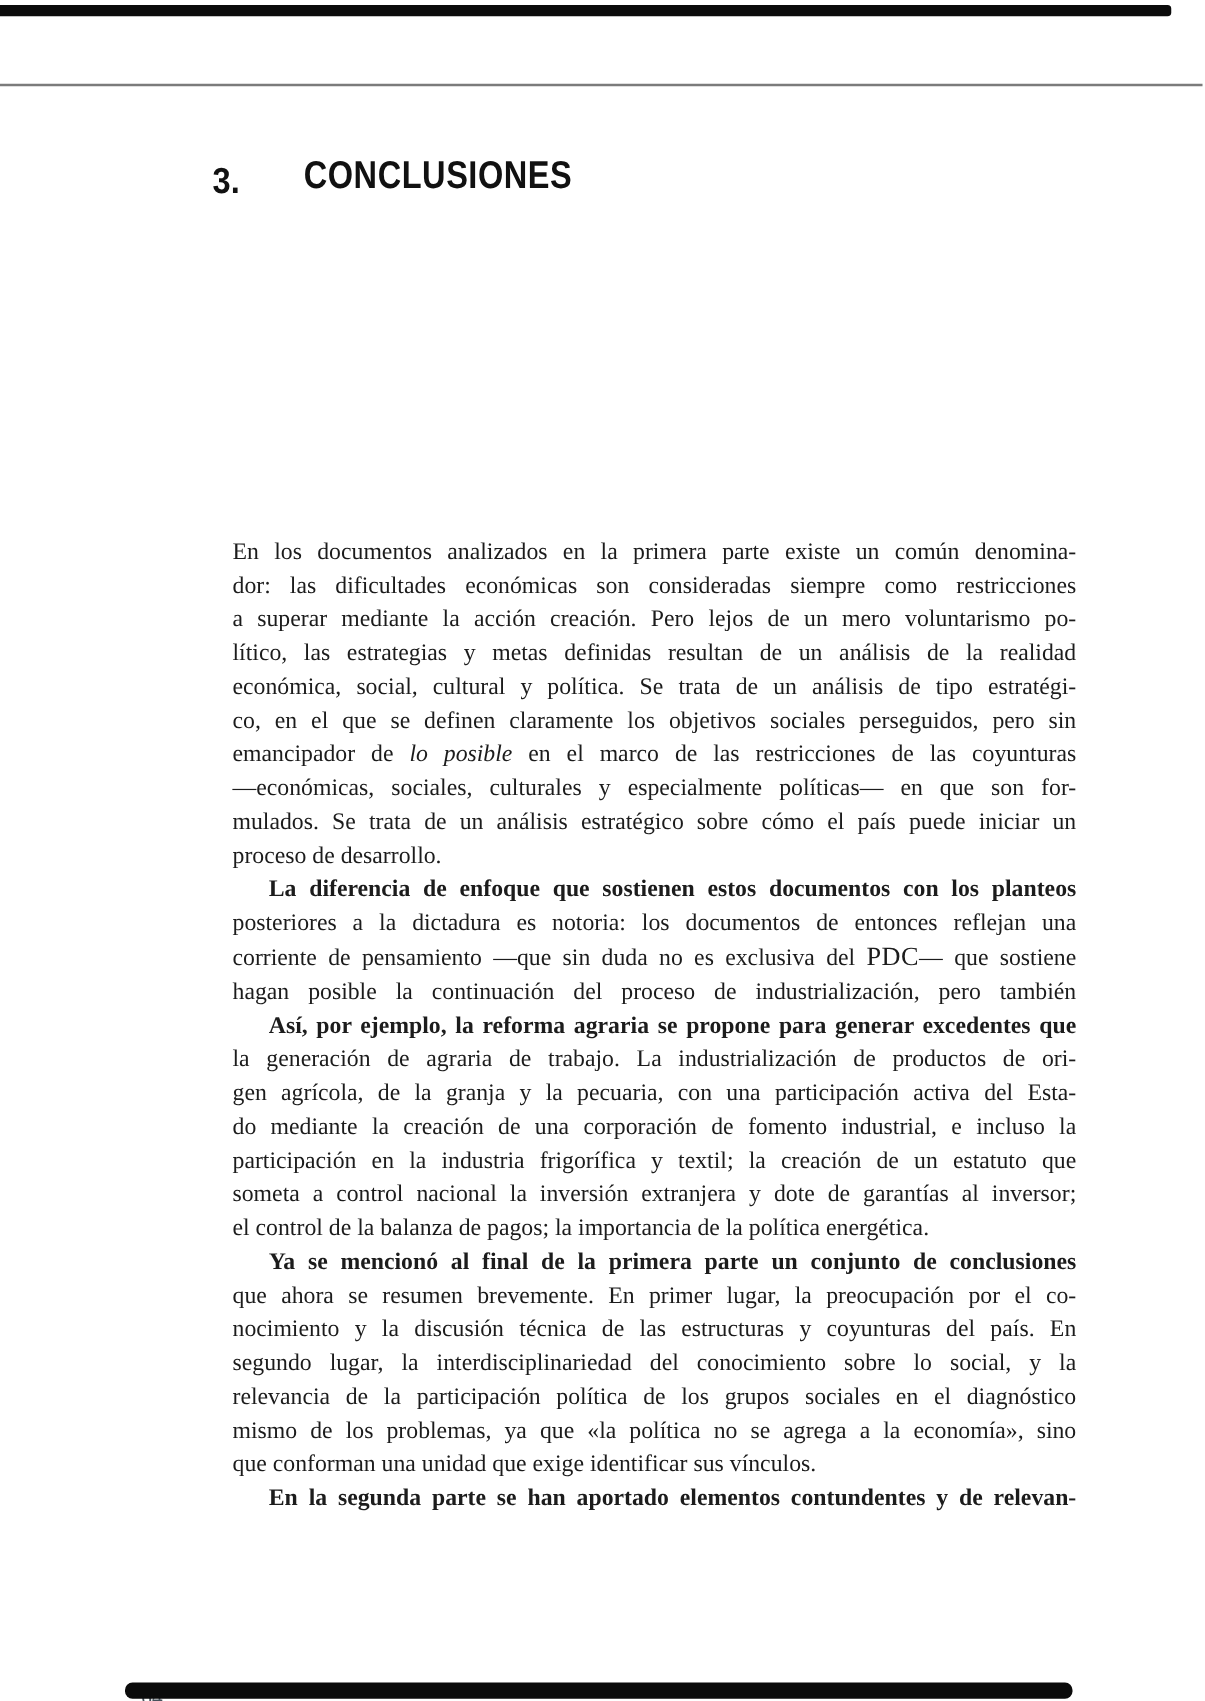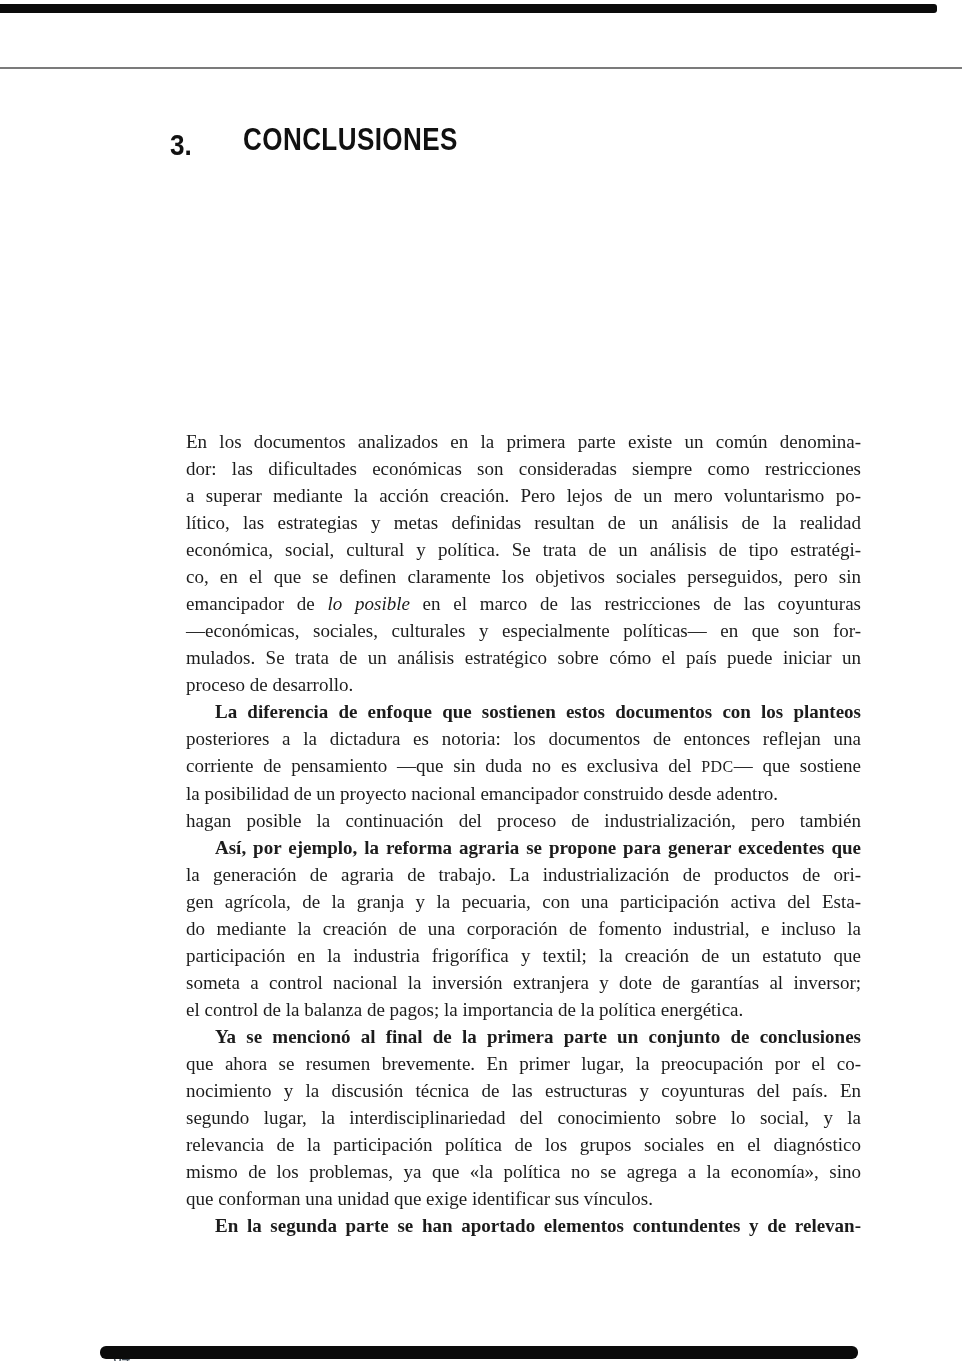--- a/index.html
+++ b/index.html
@@ -42,21 +42,21 @@
     position:absolute; left:186px; top:428px; width:675px;
     color:var(--text); font-size:19px;
   }
   .ln{
     line-height:27px; text-align:justify; text-align-last:justify;
     white-space:normal; overflow:visible;
   }
   .ln.last{text-align-last:left;}
   .ln.first-indent{padding-left:29px;font-weight:bold;}
   .em{font-style:italic;}
-  .sc{font-size:16px; letter-spacing:0.4px;}
+  .sc{font-size:21px; letter-spacing:0.4px;}
   .page-number{
     position:absolute; left:113px; top:1348px; font-size:17px;
     color:var(--pagenum); font-family:"Liberation Serif", serif;
   }
 </style>
 </head>
 <body>
 
 <div class="page">
   <div class="scan-bar-top"></div>
@@ -77,21 +77,20 @@
         <div class="ln">co, en el que se definen claramente los objetivos sociales perseguidos, pero sin</div>
         <div class="ln"><span>emancipador de </span><span class="em">lo posible</span><span> en el marco de las restricciones de las coyunturas</span></div>
         <div class="ln">—económicas, sociales, culturales y especialmente políticas— en que son for-</div>
         <div class="ln">mulados. Se trata de un análisis estratégico sobre cómo el país puede iniciar un</div>
         <div class="ln last">proceso de desarrollo.</div>
       </div>
       <div>
         <div class="ln first-indent">La diferencia de enfoque que sostienen estos documentos con los planteos</div>
         <div class="ln">posteriores a la dictadura es notoria: los documentos de entonces reflejan una</div>
         <div class="ln"><span>corriente de pensamiento —que sin duda no es exclusiva del </span><span class="sc">PDC</span><span>— que sostiene</span></div>
-        <div class="ln last">la posibilidad de un proyecto nacional emancipador construido desde adentro.</div>
       </div>
       <div>
         <div class="ln">hagan posible la continuación del proceso de industrialización, pero también</div>
         <div class="ln first-indent">Así, por ejemplo, la reforma agraria se propone para generar excedentes que</div>
         <div class="ln">la generación de agraria de trabajo. La industrialización de productos de ori-</div>
         <div class="ln">gen agrícola, de la granja y la pecuaria, con una participación activa del Esta-</div>
         <div class="ln">do mediante la creación de una corporación de fomento industrial, e incluso la</div>
         <div class="ln">participación en la industria frigorífica y textil; la creación de un estatuto que</div>
         <div class="ln">someta a control nacional la inversión extranjera y dote de garantías al inversor;</div>
         <div class="ln last">el control de la balanza de pagos; la importancia de la política energética.</div>

